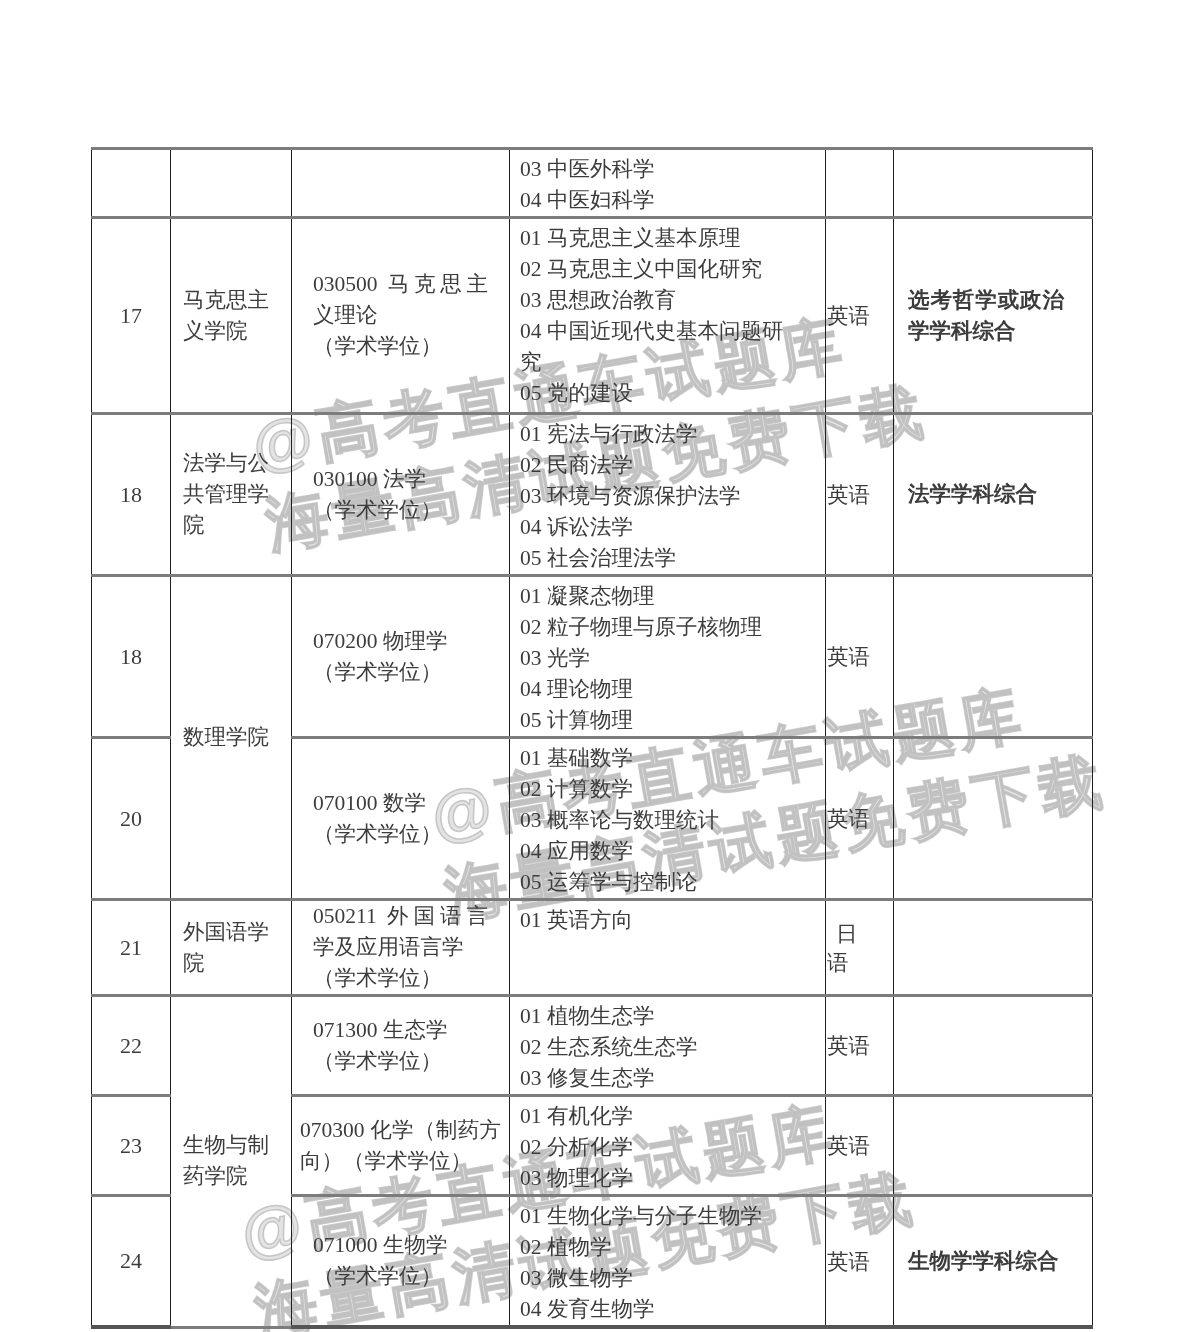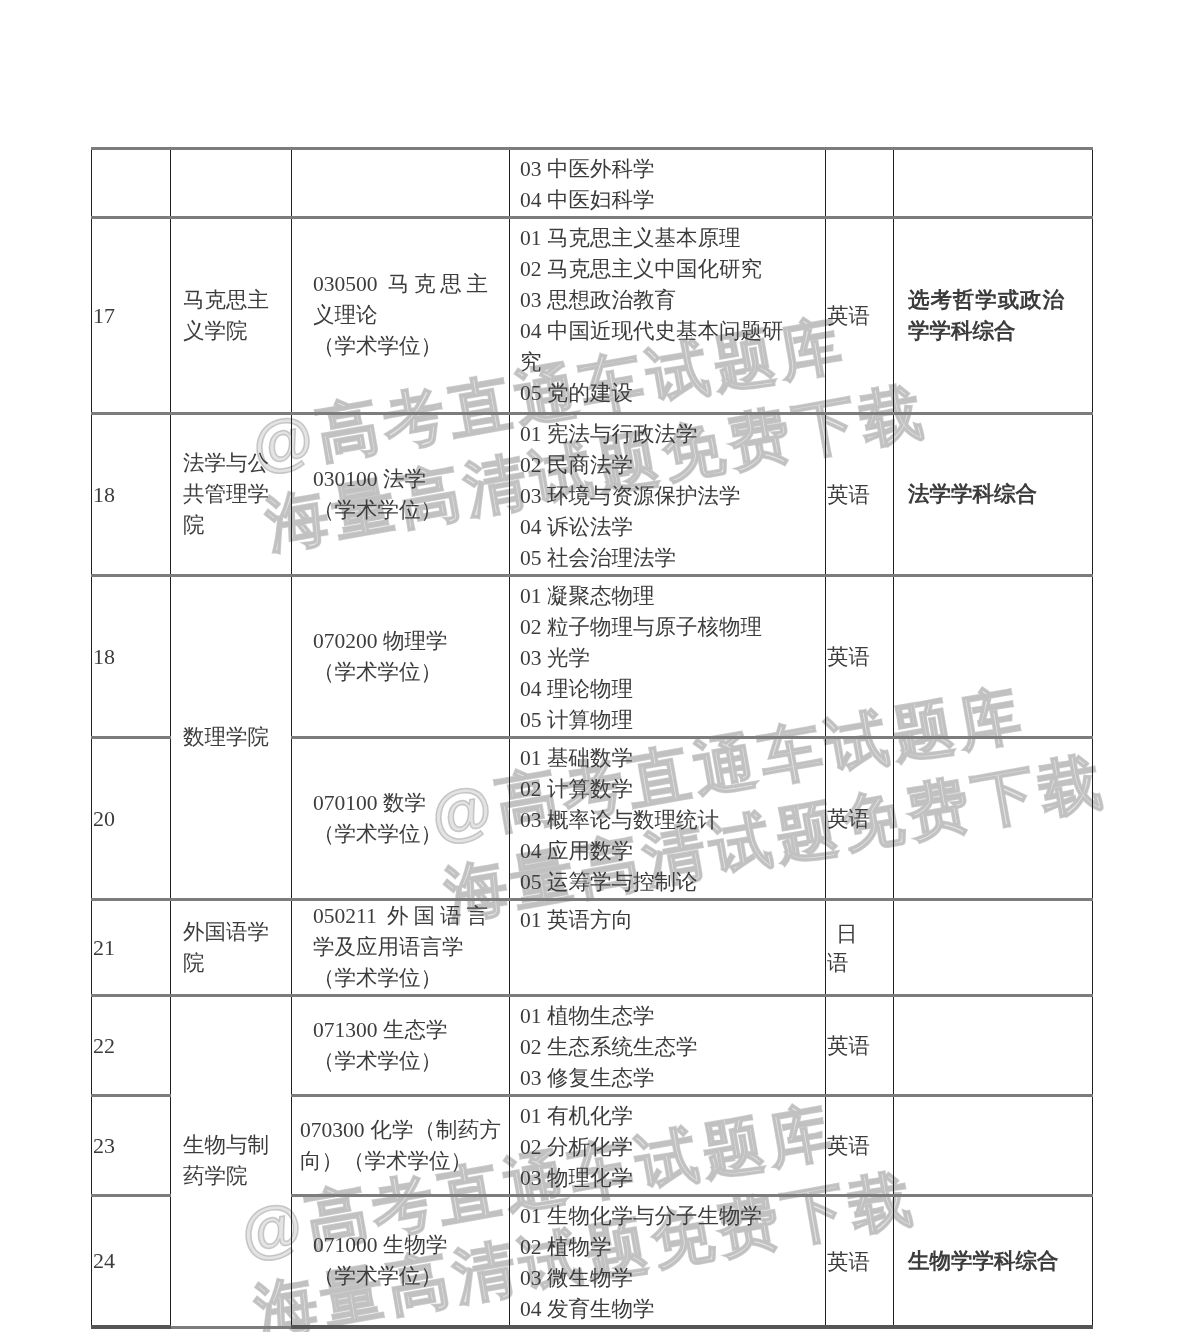--- a/index.html
+++ b/index.html
@@ -47,21 +47,21 @@
   table.sched td {
     border-left:1px solid #1f1f1f;
     border-right:1px solid #1f1f1f;
     border-top:3px solid #7c7c7c;
     border-bottom:3px solid #7c7c7c;
     overflow:hidden;
   }
   tr.last td { border-bottom:4px solid #555555; }
 
   td.num {
-    text-align:left;
+    text-align:center;
     vertical-align:middle;
     font-size:22px;
   }
   td.college {
     vertical-align:middle;
     padding:0 12px;
     line-height:31px;
   }
   td.major {
     vertical-align:middle;

